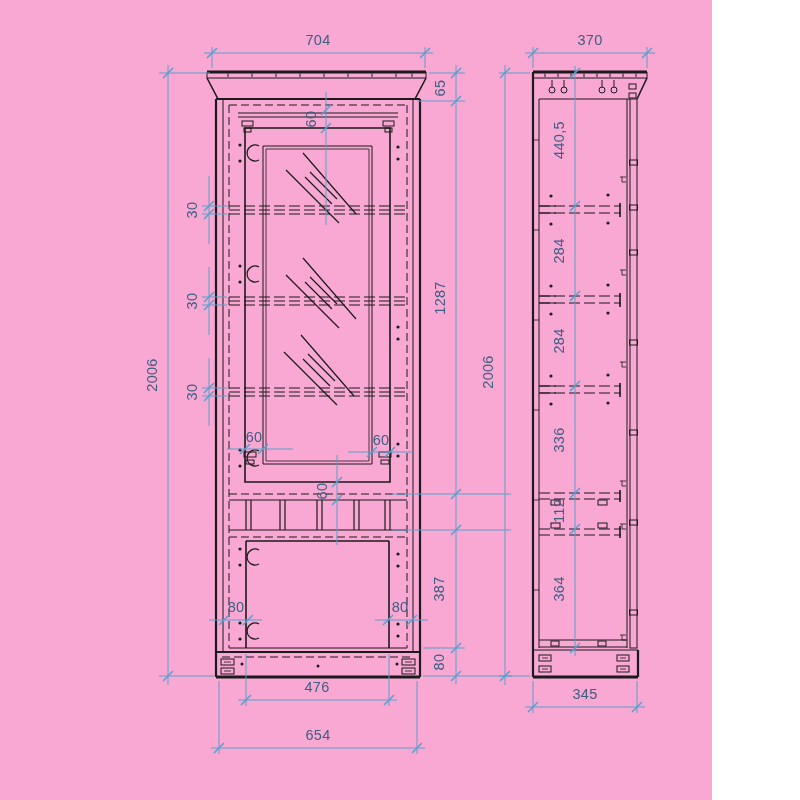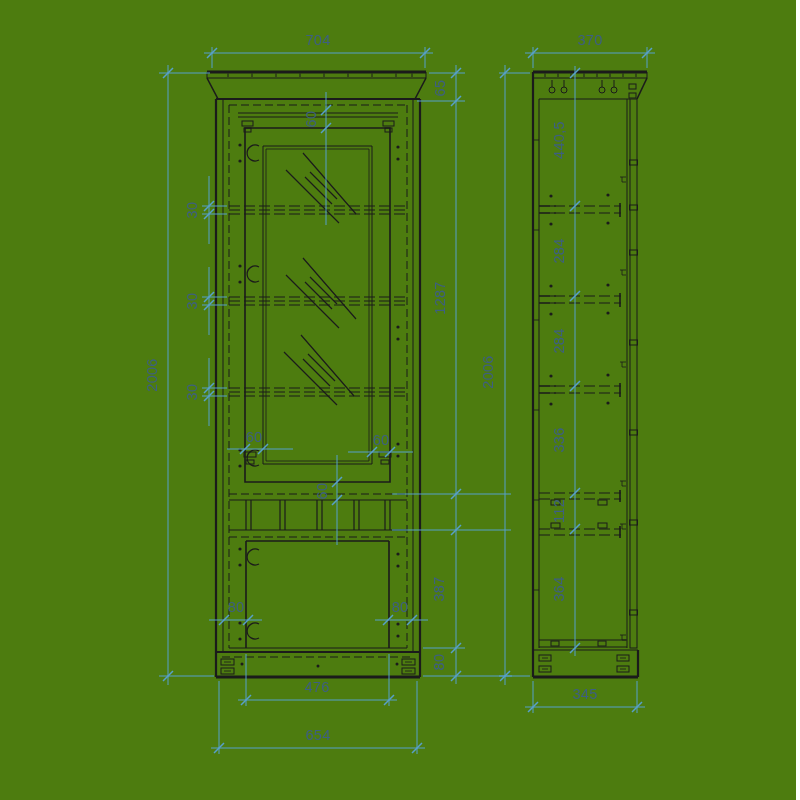--- a/index.html
+++ b/index.html
@@ -1,16 +1,16 @@
 <!DOCTYPE html>
 <html><head>
 <meta charset="utf-8">
 <style>
   html,body{margin:0;padding:0;background:#ffffff;}
-  .stage{position:relative;width:796px;height:800px;background:#4d7c0f;overflow:hidden;}
+  .stage{position:relative;width:712px;height:800px;background:#f9a8d4;overflow:hidden;}
   svg{display:block;}
   
   .blk path,.blk rect,.blk circle{stroke:#1b1b1b;fill:none;stroke-linecap:butt;}
   .w08{stroke-width:.8;} .w1{stroke-width:1;} .w12{stroke-width:1.2;}
   .w15{stroke-width:1.6;} .w2{stroke-width:2.2;} .w25{stroke-width:3;}
   .dash{stroke-dasharray:8,4;} .shd{stroke-dasharray:11,4;}
   .dot circle{fill:#1b1b1b;stroke:none;}
   .fillblk{fill:#1b1b1b;stroke:none;}
   .wn{fill:#ffffff;stroke:none;}
   

